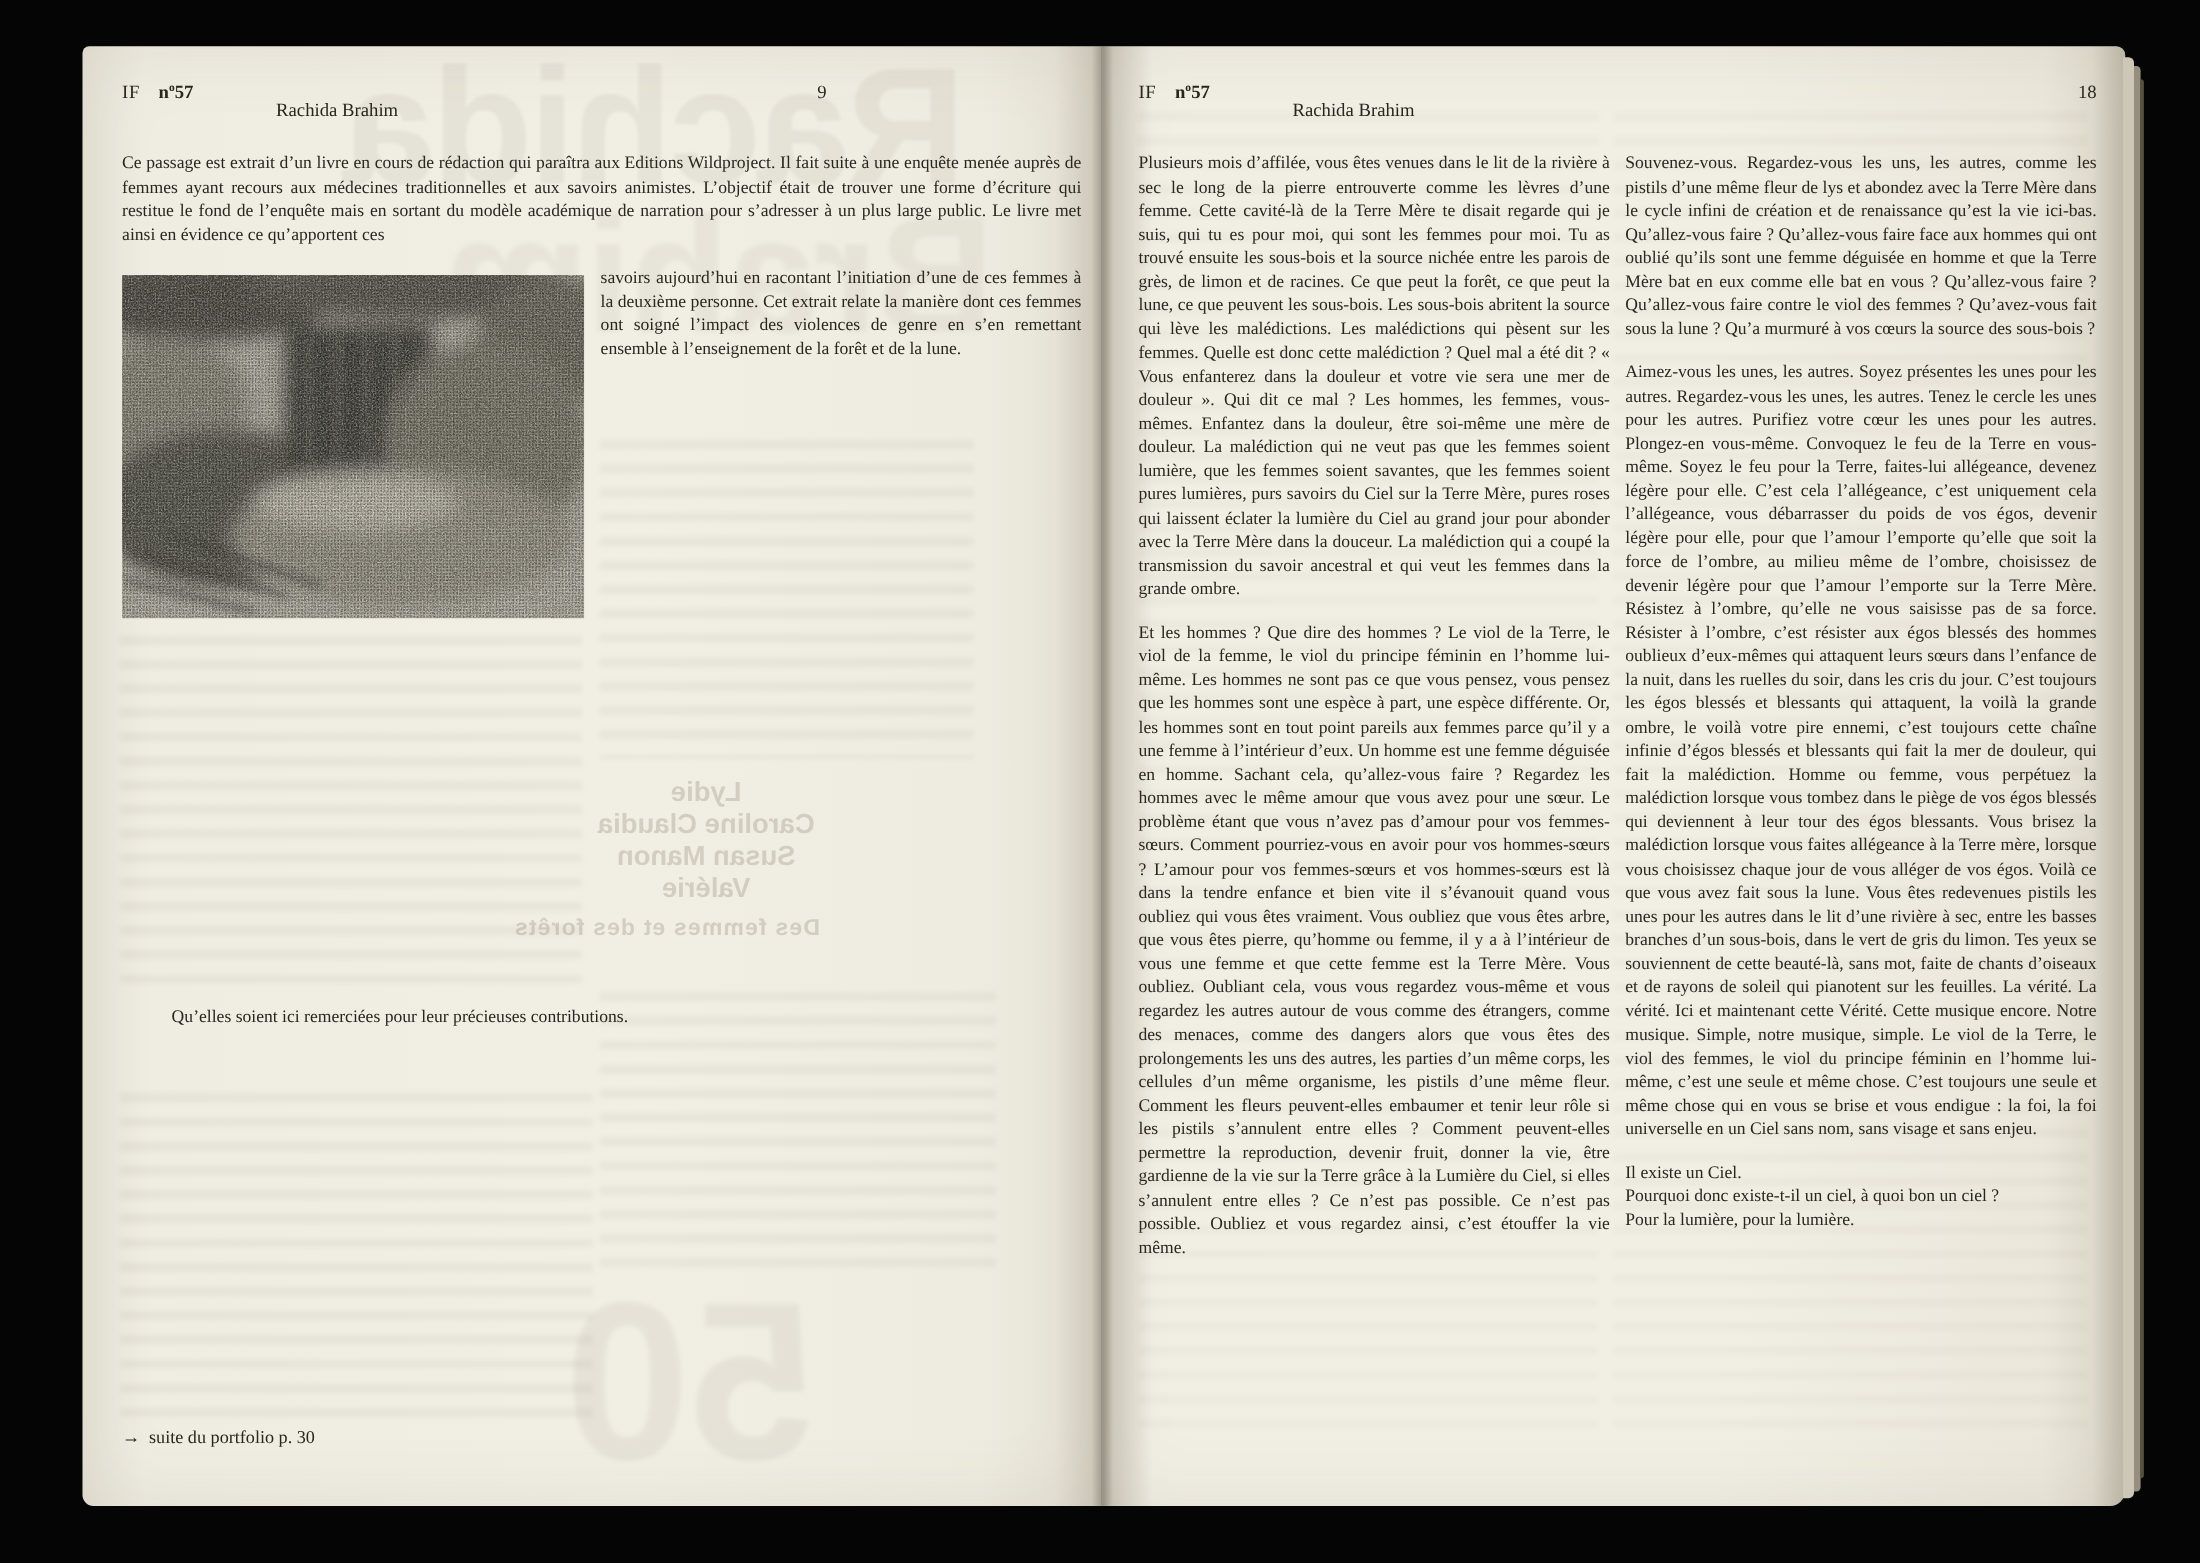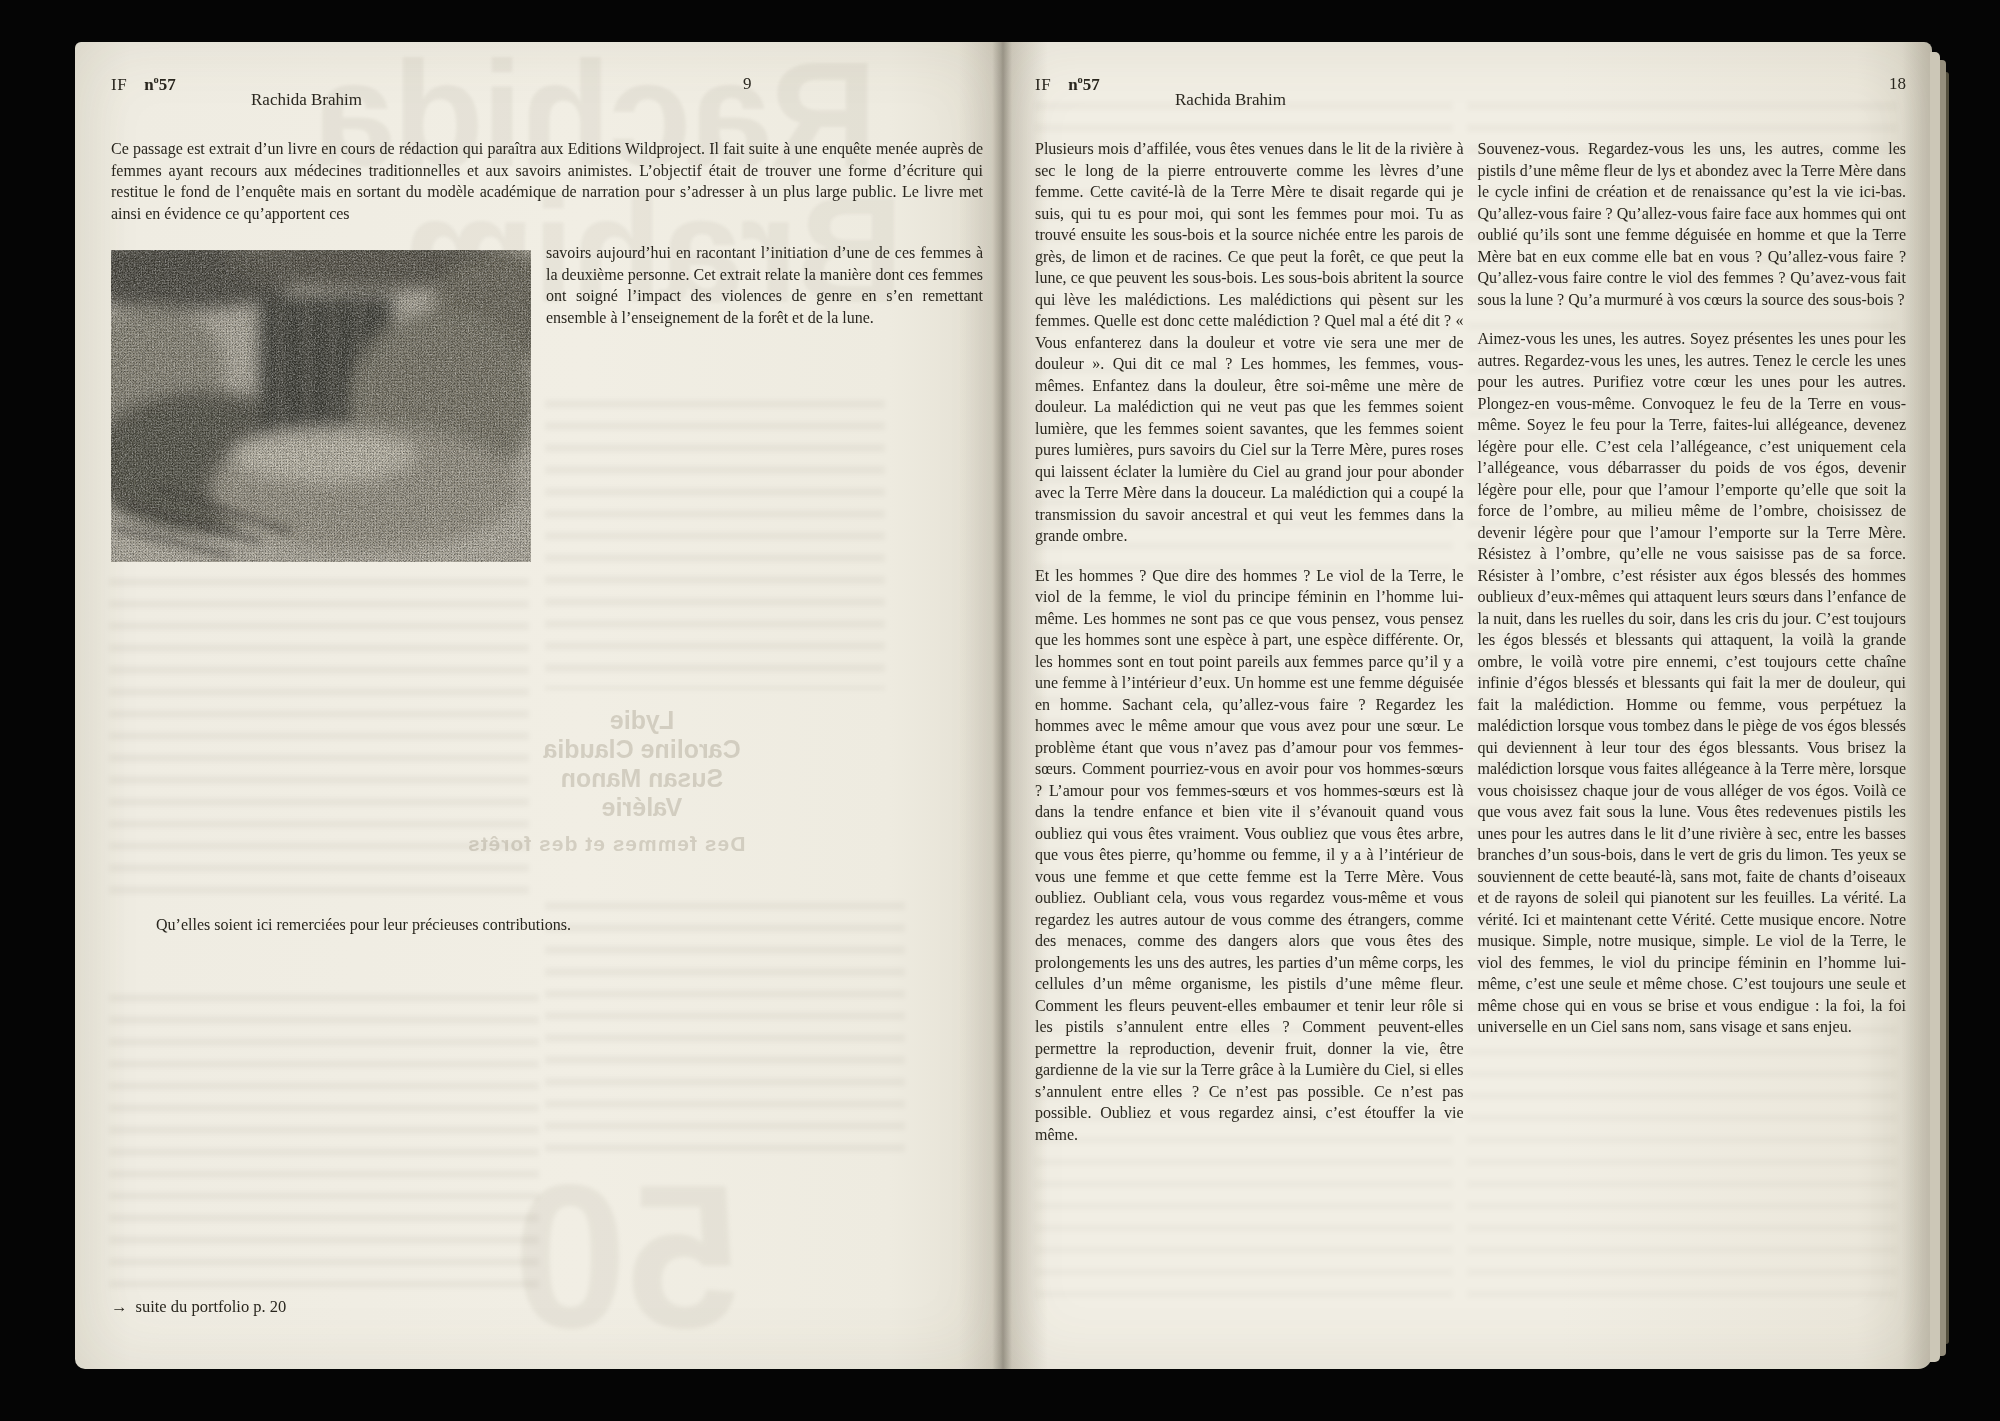--- a/index.html
+++ b/index.html
@@ -146,21 +146,21 @@
             <rect width="420" height="312" filter="url(#grainD)" opacity=".55"></rect>
             <rect width="420" height="312" filter="url(#grainL)" opacity=".5"></rect>
           </svg>
         </div>
         <p class="intro2">savoirs aujourd’hui en racontant l’initiation d’une de ces femmes à la deuxième personne. Cet extrait relate la manière dont ces femmes ont soigné l’impact des violences de genre en s’en remettant ensemble à l’enseignement de la forêt et de la lune.</p>
       </div>
       <p class="ack">Qu’elles soient ici remerciées pour leur précieuses contributions.</p>
     </div>
 
     <p class="footer-note">
-      <span class="arrow">→</span><span>suite du portfolio p. 20</span>
+      <span class="arrow">→</span><span>suite du portfolio p. 30</span>
     </p>
   </div>
 
   <div class="page page-right">
     <div class="gl gl-r1"></div>
     <div class="gl gl-r2"></div>
     <div class="curve-shade"></div>
 
     <header class="pg-header">
       <span class="journal">IF</span><span class="issue"><span>n</span><sup>o</sup><span>57</span></span>
@@ -170,20 +170,25 @@
 
     <div class="content-r">
       <div class="cols">
         <div class="col">
           <p>Plusieurs mois d’affilée, vous êtes venues dans le lit de la rivière à sec le long de la pierre entrouverte comme les lèvres d’une femme. Cette cavité-là de la Terre Mère te disait regarde qui je suis, qui tu es pour moi, qui sont les femmes pour moi. Tu as trouvé ensuite les sous-bois et la source nichée entre les parois de grès, de limon et de racines. Ce que peut la forêt, ce que peut la lune, ce que peuvent les sous-bois. Les sous-bois abritent la source qui lève les malédictions. Les malédictions qui pèsent sur les femmes. Quelle est donc cette malédiction ? Quel mal a été dit ? « Vous enfanterez dans la douleur et votre vie sera une mer de douleur ». Qui dit ce mal ? Les hommes, les femmes, vous-mêmes. Enfantez dans la douleur, être soi-même une mère de douleur. La malédiction qui ne veut pas que les femmes soient lumière, que les femmes soient savantes, que les femmes soient pures lumières, purs savoirs du Ciel sur la Terre Mère, pures roses qui laissent éclater la lumière du Ciel au grand jour pour abonder avec la Terre Mère dans la douceur. La malédiction qui a coupé la transmission du savoir ancestral et qui veut les femmes dans la grande ombre.</p>
           <p>Et les hommes ? Que dire des hommes ? Le viol de la Terre, le viol de la femme, le viol du principe féminin en l’homme lui-même. Les hommes ne sont pas ce que vous pensez, vous pensez que les hommes sont une espèce à part, une espèce différente. Or, les hommes sont en tout point pareils aux femmes parce qu’il y a une femme à l’intérieur d’eux. Un homme est une femme déguisée en homme. Sachant cela, qu’allez-vous faire ? Regardez les hommes avec le même amour que vous avez pour une sœur. Le problème étant que vous n’avez pas d’amour pour vos femmes-sœurs. Comment pourriez-vous en avoir pour vos hommes-sœurs ? L’amour pour vos femmes-sœurs et vos hommes-sœurs est là dans la tendre enfance et bien vite il s’évanouit quand vous oubliez qui vous êtes vraiment. Vous oubliez que vous êtes arbre, que vous êtes pierre, qu’homme ou femme, il y a à l’intérieur de vous une femme et que cette femme est la Terre Mère. Vous oubliez. Oubliant cela, vous vous regardez vous-même et vous regardez les autres autour de vous comme des étrangers, comme des menaces, comme des dangers alors que vous êtes des prolongements les uns des autres, les parties d’un même corps, les cellules d’un même organisme, les pistils d’une même fleur. Comment les fleurs peuvent-elles embaumer et tenir leur rôle si les pistils s’annulent entre elles ? Comment peuvent-elles permettre la reproduction, devenir fruit, donner la vie, être gardienne de la vie sur la Terre grâce à la Lumière du Ciel, si elles s’annulent entre elles ? Ce n’est pas possible. Ce n’est pas possible. Oubliez et vous regardez ainsi, c’est étouffer la vie même.</p>
         </div>
         <div class="col">
           <p>Souvenez-vous. Regardez-vous les uns, les autres, comme les pistils d’une même fleur de lys et abondez avec la Terre Mère dans le cycle infini de création et de renaissance qu’est la vie ici-bas. Qu’allez-vous faire ? Qu’allez-vous faire face aux hommes qui ont oublié qu’ils sont une femme déguisée en homme et que la Terre Mère bat en eux comme elle bat en vous ? Qu’allez-vous faire ? Qu’allez-vous faire contre le viol des femmes ? Qu’avez-vous fait sous la lune ? Qu’a murmuré à vos cœurs la source des sous-bois ?</p>
           <p>Aimez-vous les unes, les autres. Soyez présentes les unes pour les autres. Regardez-vous les unes, les autres. Tenez le cercle les unes pour les autres. Purifiez votre cœur les unes pour les autres. Plongez-en vous-même. Convoquez le feu de la Terre en vous-même. Soyez le feu pour la Terre, faites-lui allégeance, devenez légère pour elle. C’est cela l’allégeance, c’est uniquement cela l’allégeance, vous débarrasser du poids de vos égos, devenir légère pour elle, pour que l’amour l’emporte qu’elle que soit la force de l’ombre, au milieu même de l’ombre, choisissez de devenir légère pour que l’amour l’emporte sur la Terre Mère. Résistez à l’ombre, qu’elle ne vous saisisse pas de sa force. Résister à l’ombre, c’est résister aux égos blessés des hommes oublieux d’eux-mêmes qui attaquent leurs sœurs dans l’enfance de la nuit, dans les ruelles du soir, dans les cris du jour. C’est toujours les égos blessés et blessants qui attaquent, la voilà la grande ombre, le voilà votre pire ennemi, c’est toujours cette chaîne infinie d’égos blessés et blessants qui fait la mer de douleur, qui fait la malédiction. Homme ou femme, vous perpétuez la malédiction lorsque vous tombez dans le piège de vos égos blessés qui deviennent à leur tour des égos blessants. Vous brisez la malédiction lorsque vous faites allégeance à la Terre mère, lorsque vous choisissez chaque jour de vous alléger de vos égos. Voilà ce que vous avez fait sous la lune. Vous êtes redevenues pistils les unes pour les autres dans le lit d’une rivière à sec, entre les basses branches d’un sous-bois, dans le vert de gris du limon. Tes yeux se souviennent de cette beauté-là, sans mot, faite de chants d’oiseaux et de rayons de soleil qui pianotent sur les feuilles. La vérité. La vérité. Ici et maintenant cette Vérité. Cette musique encore. Notre musique. Simple, notre musique, simple. Le viol de la Terre, le viol des femmes, le viol du principe féminin en l’homme lui-même, c’est une seule et même chose. C’est toujours une seule et même chose qui en vous se brise et vous endigue : la foi, la foi universelle en un Ciel sans nom, sans visage et sans enjeu.</p>
+          <div class="closing">
+            <div>Il existe un Ciel.</div>
+            <div>Pourquoi donc existe-t-il un ciel, à quoi bon un ciel ?</div>
+            <div>Pour la lumière, pour la lumière.</div>
+          </div>
         </div>
       </div>
     </div>
   </div>
 
   <div class="spine"></div>
   <div class="stack s1"></div>
   <div class="stack s2"></div>
   <div class="stack s3"></div>
 </div>

